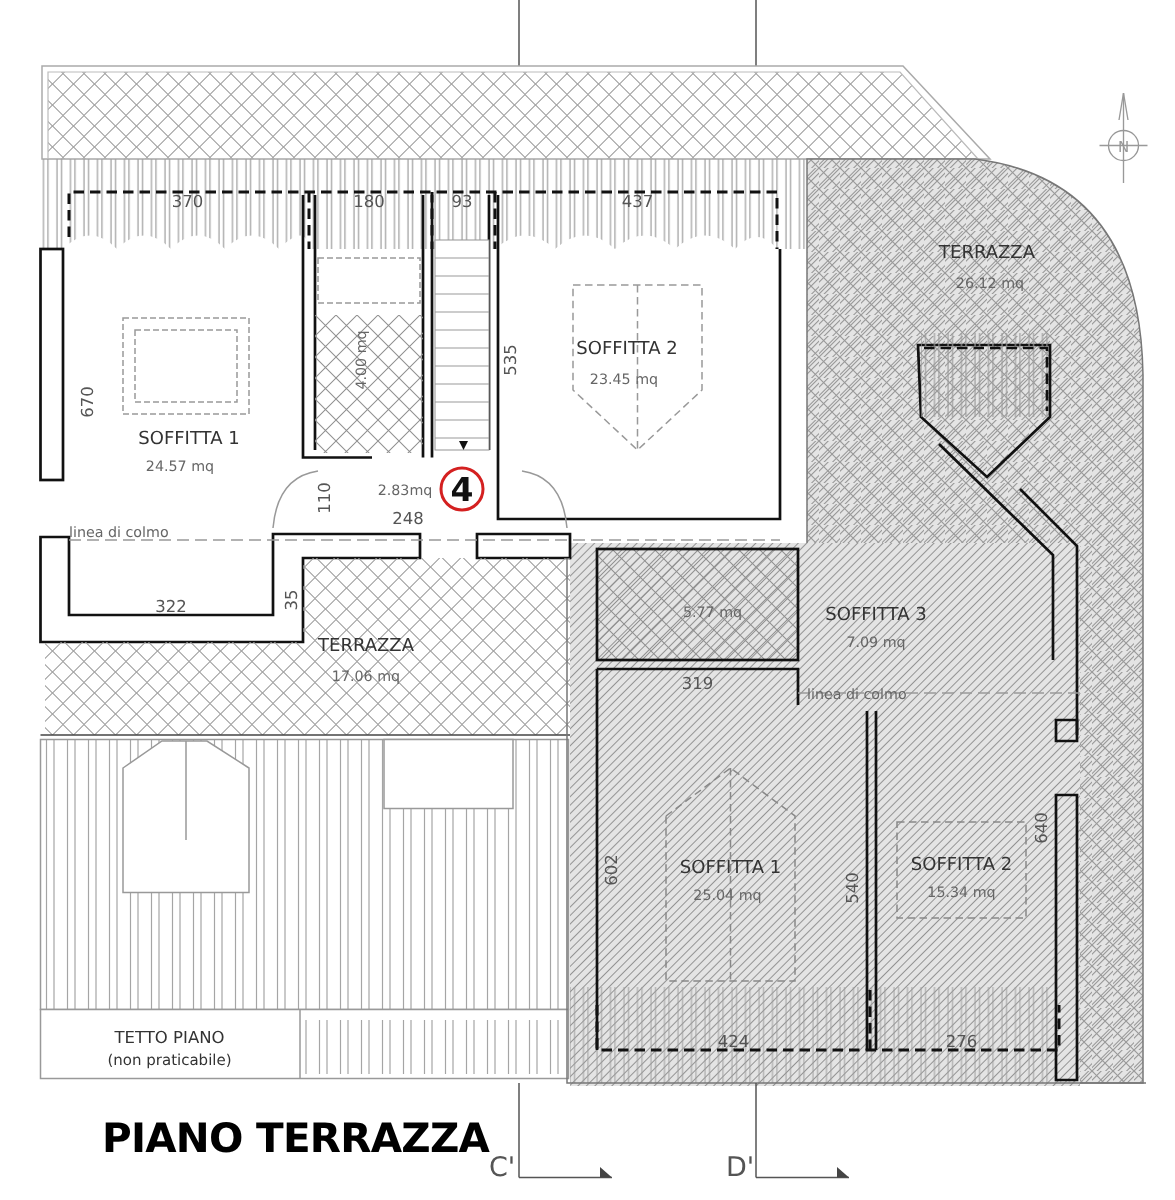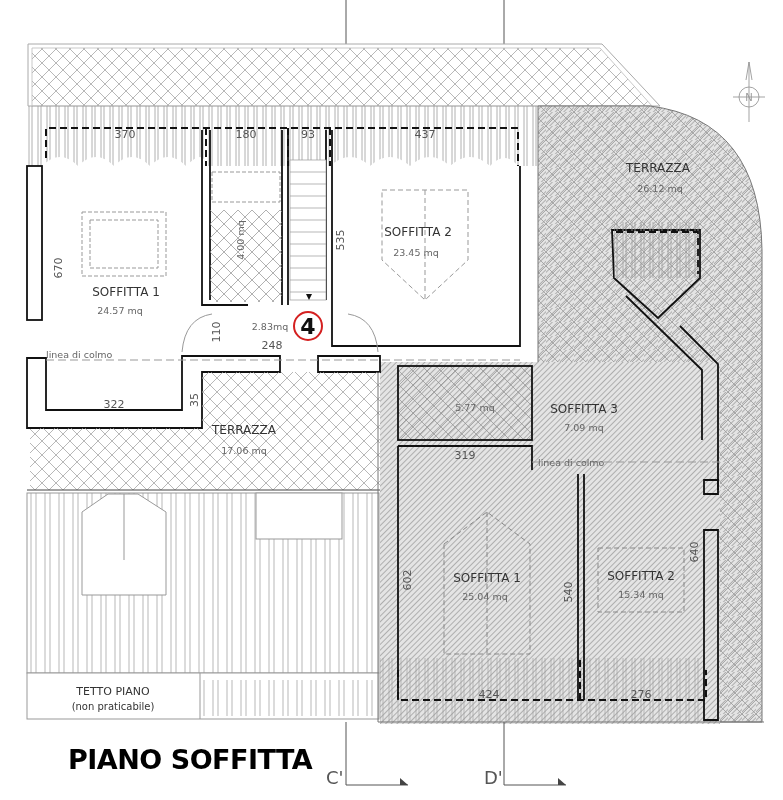--- a/index.html
+++ b/index.html
@@ -215,13 +215,13 @@
   <text class="dim" transform="translate(411,580) rotate(-90)" text-anchor="middle">602</text>
   <text class="dim" transform="translate(572,592) rotate(-90)" text-anchor="middle">540</text>
   <text class="dim" transform="translate(698,552) rotate(-90)" text-anchor="middle">640</text>
   <text class="dim" x="489" y="698" text-anchor="middle">424</text>
   <text class="dim" x="641" y="698" text-anchor="middle">276</text>
 
   <text class="lbl" x="113" y="695" text-anchor="middle" font-size="11" fill="#666">TETTO PIANO</text>
   <text class="lbl" x="113" y="710" text-anchor="middle" font-size="10" fill="#666">(non praticabile)</text>
 </svg>
 
-<div class="title">PIANO SOFFITTA</div>
+<div class="title">PIANO TERRAZZA</div>
 
 </body></html>

